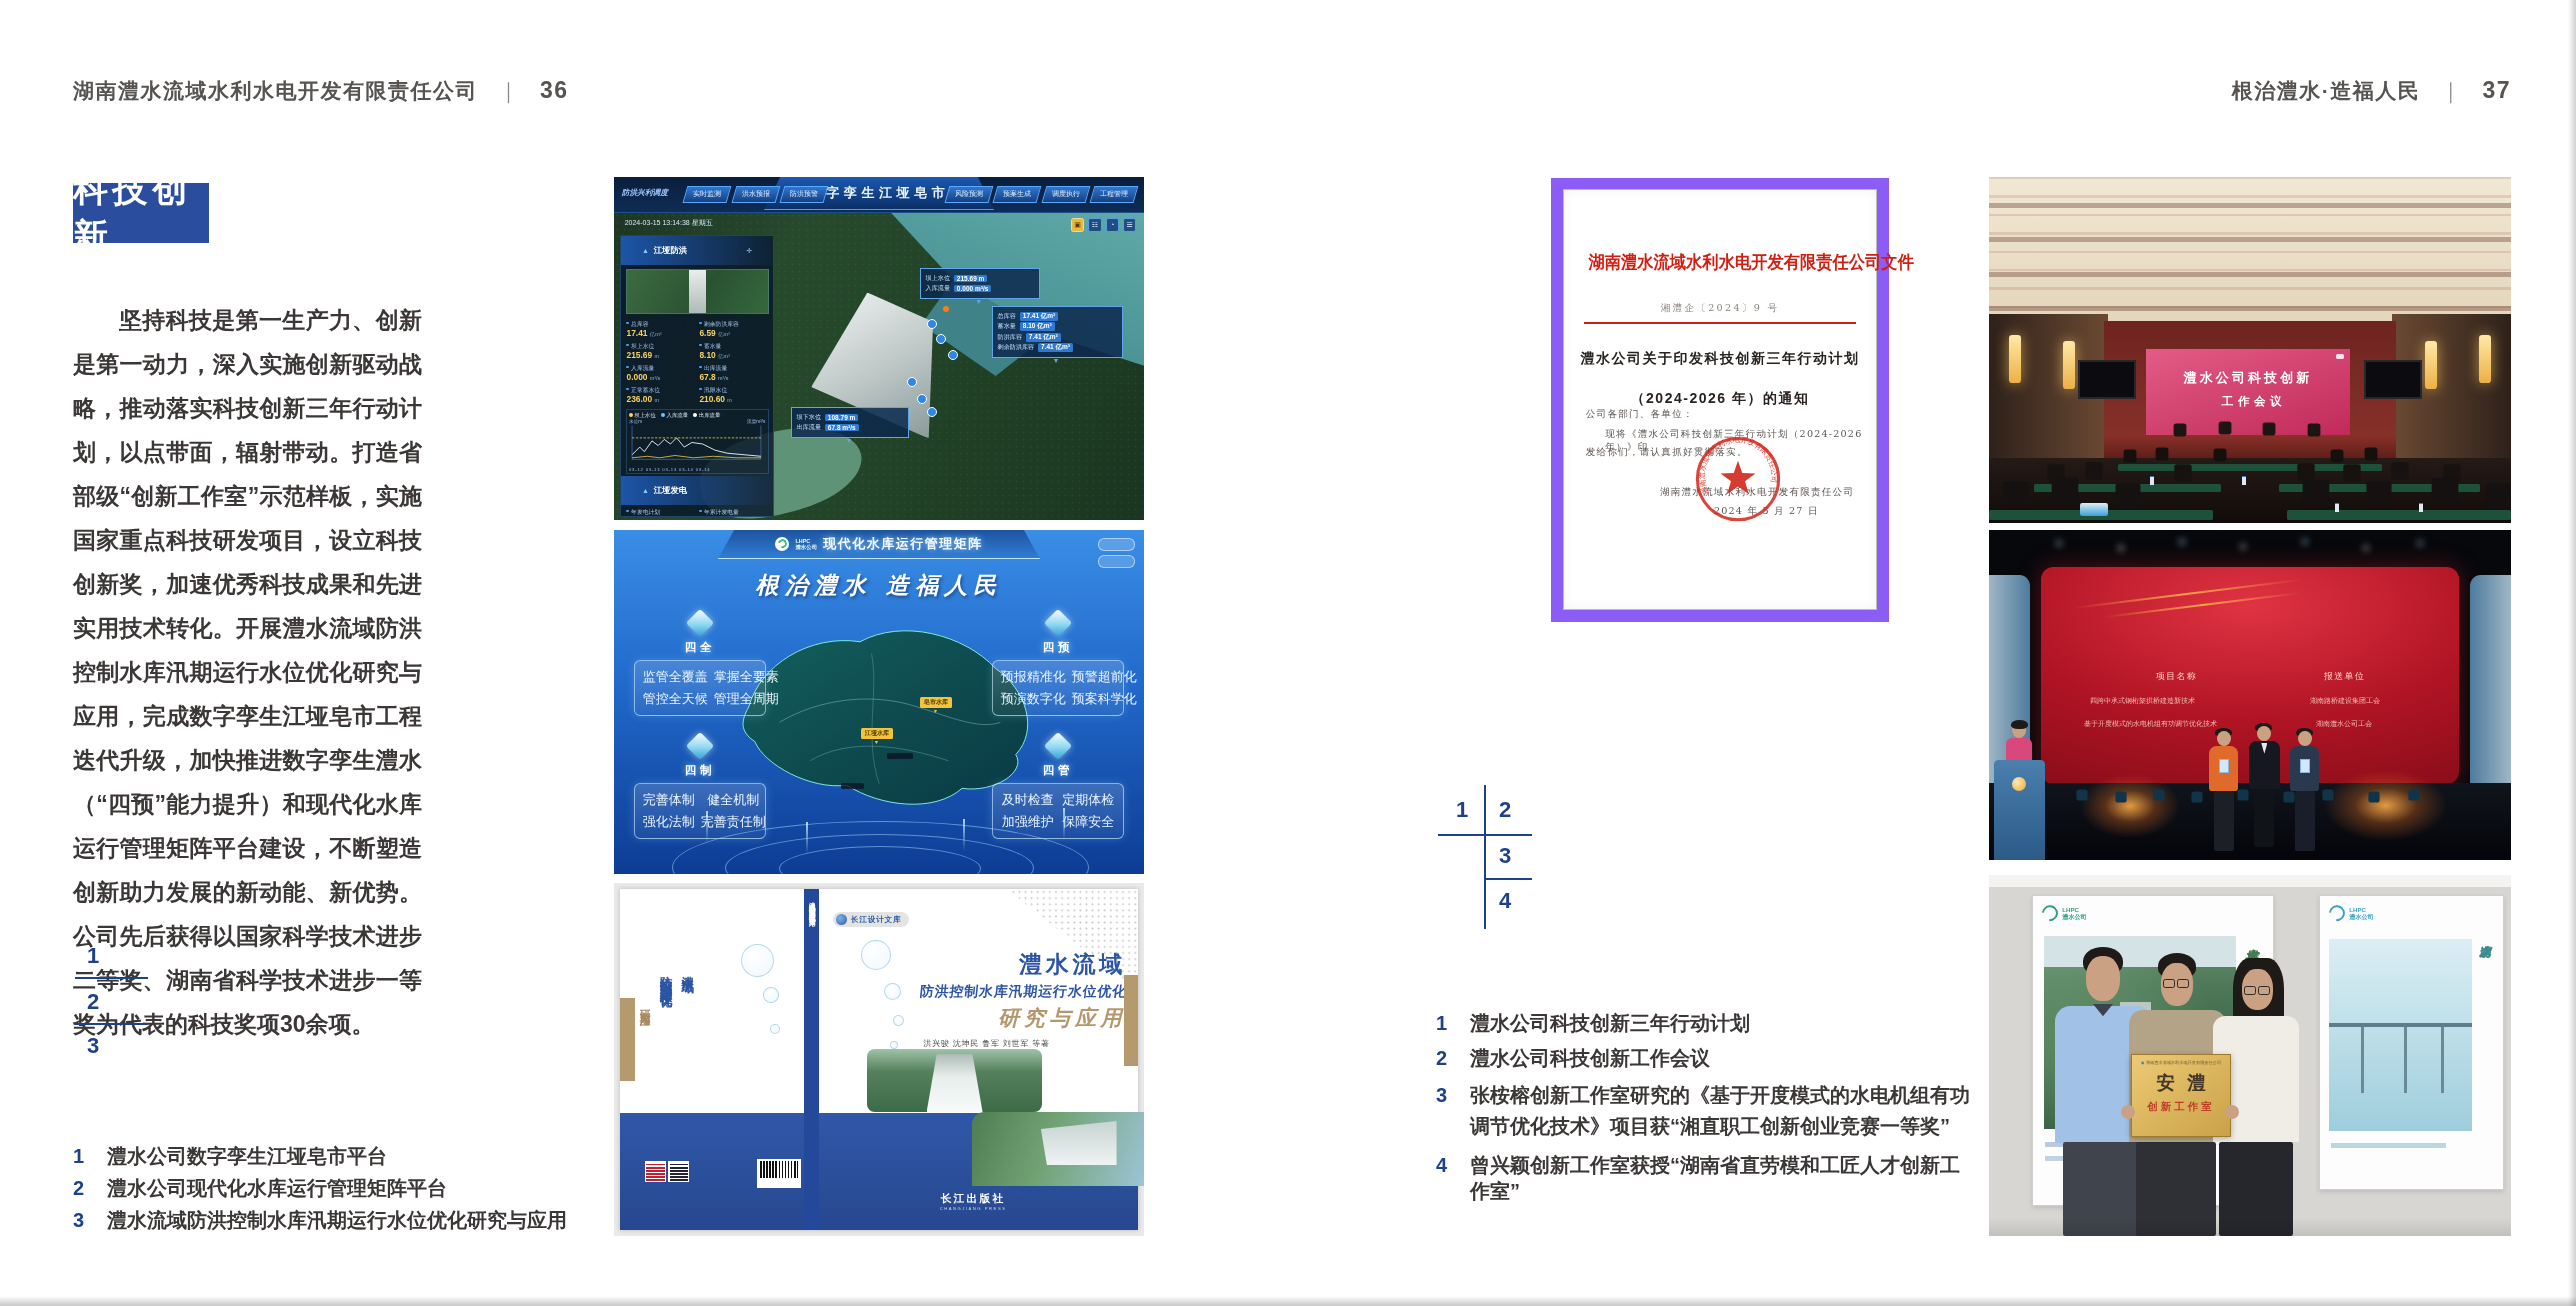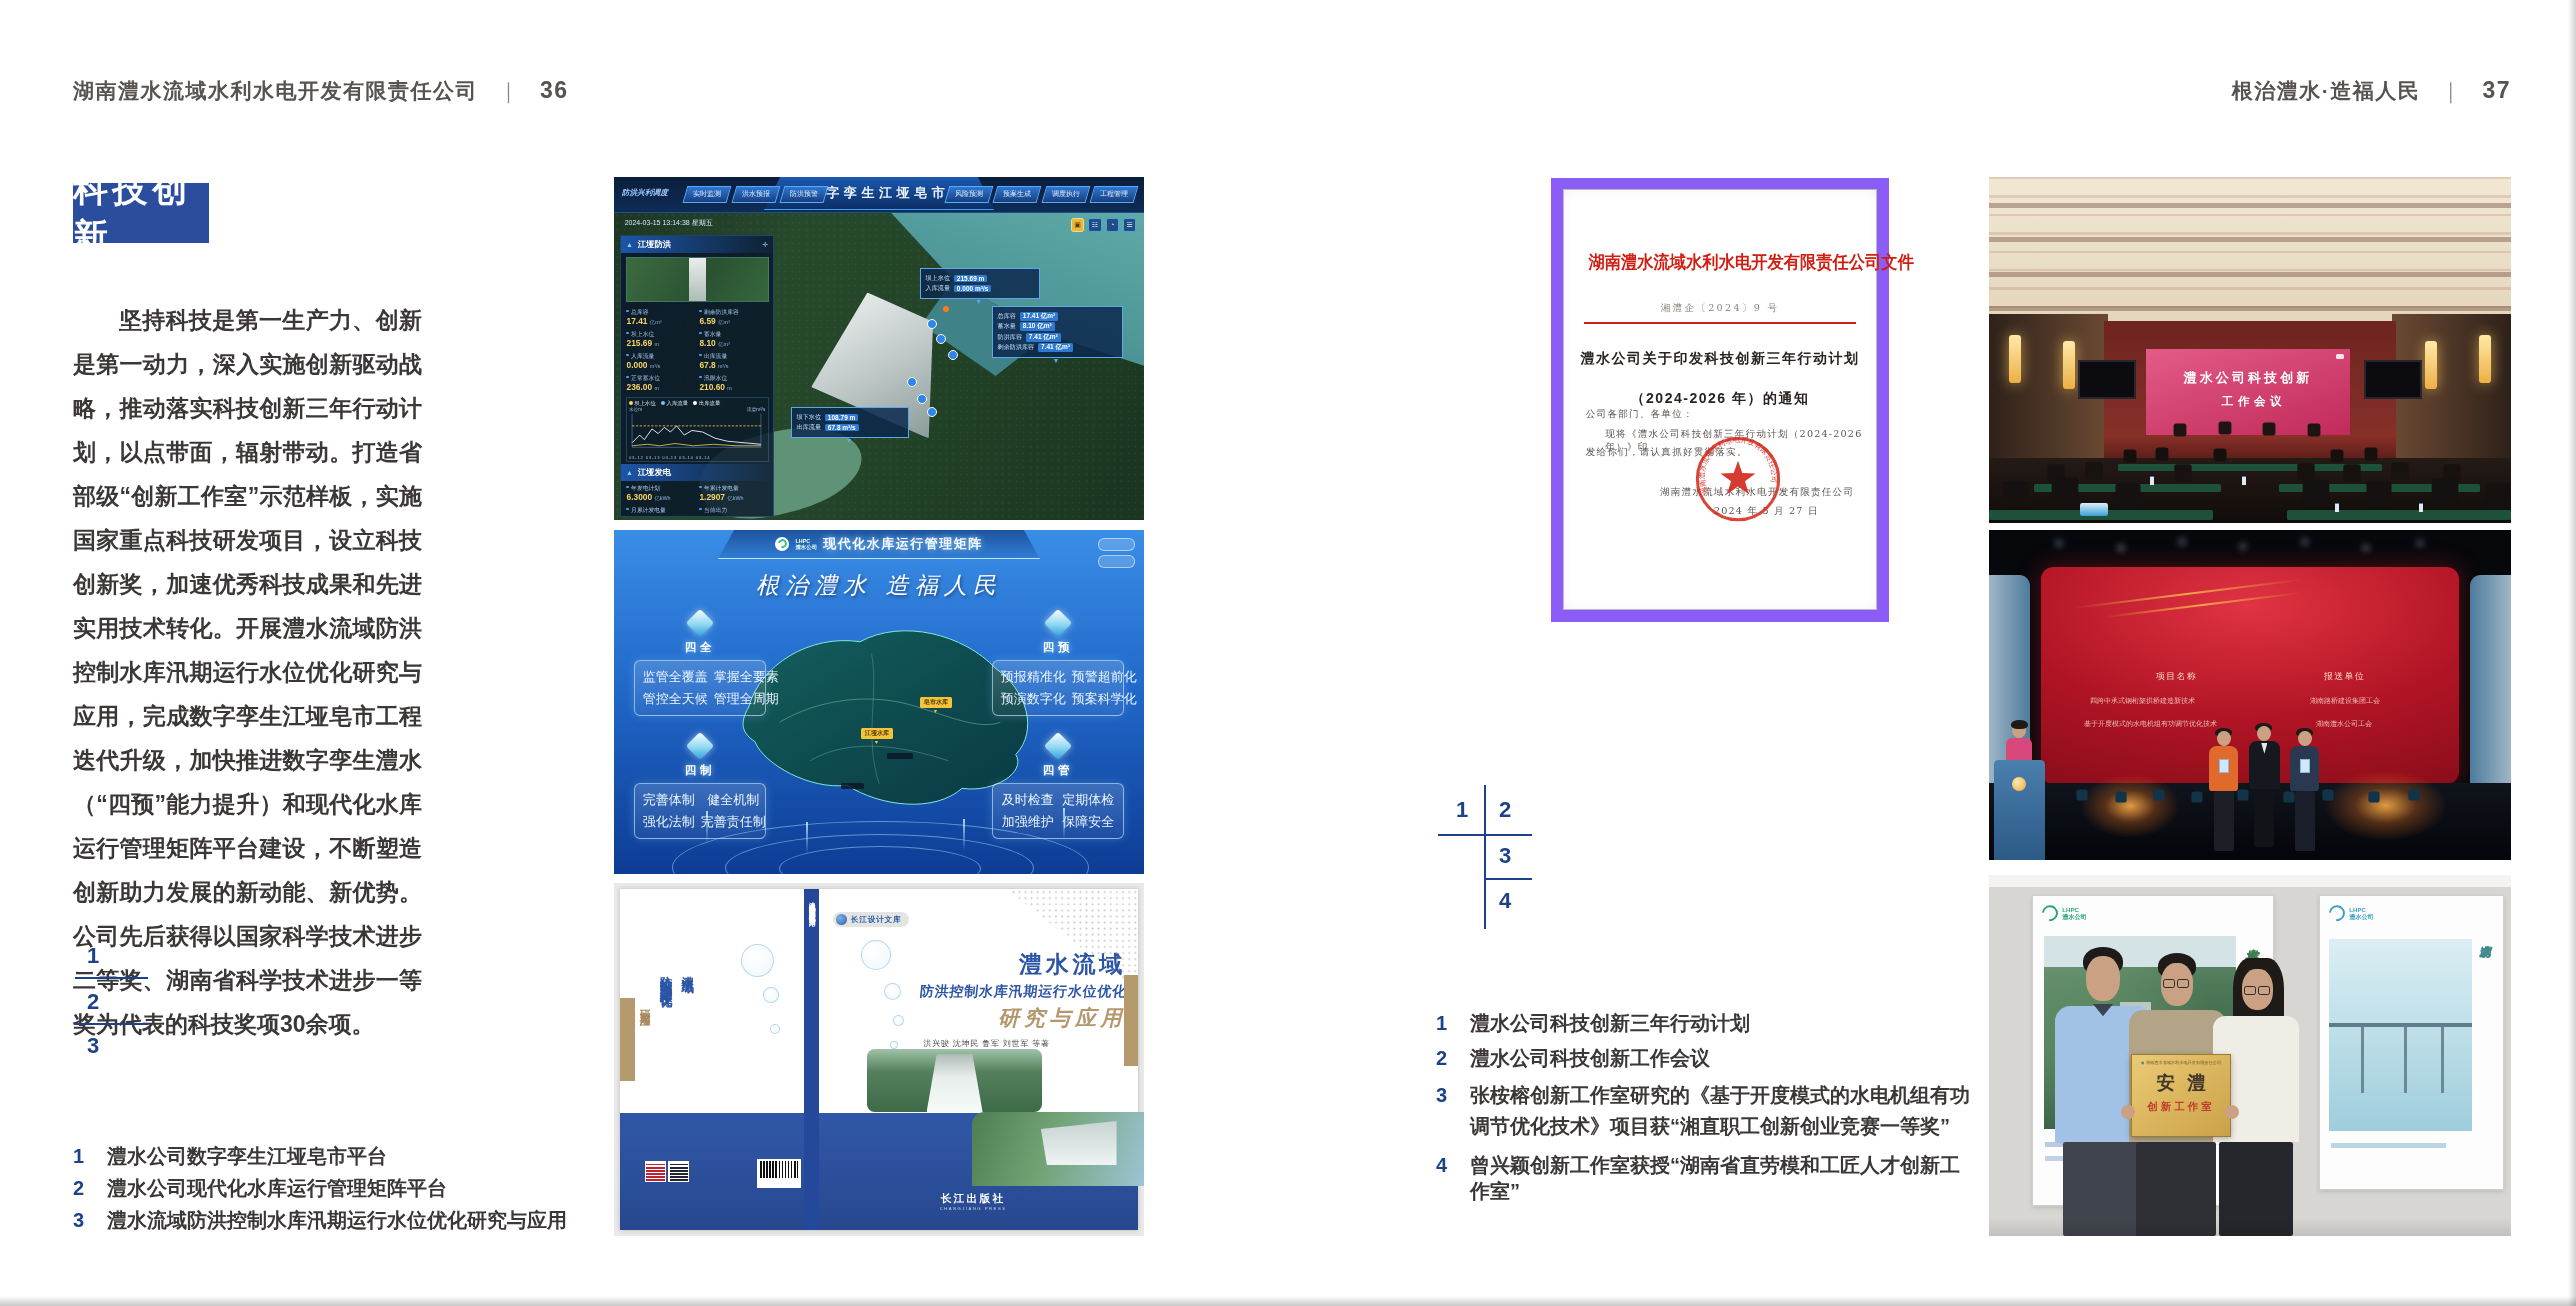--- a/index.html
+++ b/index.html
@@ -36,21 +36,21 @@
   .f1tab{padding:2.3px 7px;font-size:7px;color:#dff0ff;background:linear-gradient(180deg,#2e77d2,#173f7e);
     border:0.8px solid #58a8ff;transform:skewX(-16deg);white-space:nowrap;}
   .f1tab>span{display:inline-block;transform:skewX(16deg);}
   .f1 .dt{position:absolute;left:10.7px;top:41px;font-size:7px;color:#cfe6ff;}
   .f1icons{position:absolute;right:7.7px;top:41px;display:flex;gap:3.8px;}
   .f1ic{width:11.5px;height:11.5px;border-radius:2.3px;background:rgba(28,68,126,.9);border:0.8px solid #53a0e8;
     color:#dff0ff;font-size:7px;display:flex;align-items:center;justify-content:center;}
   .f1ic.y{background:#e9b83c;border-color:#f7da8c;color:#5a3c00;}
   .f1 .side{position:absolute;left:6.1px;top:58px;width:152px;bottom:3.1px;background:rgba(8,22,42,.82);
     border:0.8px solid rgba(70,140,220,.35);overflow:hidden;}
-  .f1ph{height:17px;display:flex;align-items:center;gap:4.6px;padding:0 5px;
+  .f1ph{height:29px;display:flex;align-items:center;gap:4.6px;padding:0 21px;
     background:linear-gradient(90deg,#1d55a8,rgba(18,48,94,.15));color:#fff;font-size:8.4px;font-weight:700;}
   .f1ph .lg{color:#7fd4ff;font-size:7px;}
   .f1ph .plus{margin-left:auto;color:#9fc9ff;font-size:7px;}
   .f1 .thumb{margin:3.8px 4.6px;height:43px;background:linear-gradient(120deg,#3c6b40,#2a5231 55%,#35683d),linear-gradient(90deg,transparent 44%,#ccd6d2 44%,#eef2f0 50%,#b9c6c1 56%,transparent 56%);
     background-blend-mode:normal;border:0.8px solid rgba(120,180,240,.25);position:relative;}
   .f1 .thumb:after{content:"";position:absolute;left:44%;top:0;width:12%;height:100%;background:linear-gradient(180deg,#e8eeec,#aebbb7);}
   .f1grid{display:grid;grid-template-columns:1fr 1fr;gap:1.5px 4.6px;padding:1.5px 5.4px;}
   .f1cell{line-height:8.4px;padding:0.8px 0;}
   .f1l{display:block;font-size:5.8px;color:#a8c8ee;}
   .f1l:before{content:"";display:inline-block;width:2.3px;height:2.3px;border-radius:50%;background:#3fa0ff;margin-right:2.3px;vertical-align:1.5px;}
@@ -70,21 +70,21 @@
     background:linear-gradient(180deg,#3a8ee6 0%,#2169ca 45%,#0d3c94 100%);}
   .f2 .plate{position:absolute;left:104px;top:0;width:322px;height:28px;
     background:linear-gradient(180deg,rgba(8,44,110,.6),rgba(8,44,110,.12));clip-path:polygon(5% 0,95% 0,100% 100%,0 100%);
     border-bottom:1.5px solid #bfe4ff;display:flex;align-items:center;justify-content:center;gap:6.1px;}
   .f2 .logo{width:14px;height:14px;border-radius:50%;background:#fff;position:relative;flex:0 0 14px;}
   .f2 .logo:after{content:"";position:absolute;inset:2.3px;border:2.3px solid #35c08a;border-left-color:transparent;border-radius:50%;transform:rotate(-30deg);}
   .f2 .lgtxt{font-size:5.4px;font-weight:700;color:#eaffef;line-height:6.1px;white-space:nowrap;}
   .f2 .title{font-size:13px;font-weight:700;color:#f4faff;letter-spacing:1.5px;text-shadow:0 0 6.1px #9fd4ff;white-space:nowrap;}
   .f2 .chip{position:absolute;width:35px;height:11.5px;border-radius:6.1px;background:rgba(255,255,255,.18);border:0.8px solid rgba(255,255,255,.5);}
   .f2 .slogan{position:absolute;left:0;right:0;top:40px;text-align:center;font-family:"DejaVu Serif","Liberation Serif",serif;
-    font-style:italic;font-weight:400;font-size:23px;letter-spacing:6.1px;color:#fff;text-shadow:1.5px 1.5px 3.1px rgba(20,40,90,.6);}
+    font-style:italic;font-weight:700;font-size:23px;letter-spacing:6.1px;color:#fff;text-shadow:1.5px 1.5px 3.1px rgba(20,40,90,.6);}
   .mgroup{position:absolute;width:132px;text-align:center;}
   .mgico{width:20px;height:20px;margin:0 auto;transform:rotate(45deg);border-radius:3.1px;
     background:linear-gradient(135deg,#ffffff,#8fd8f2 55%,#2f9bd8);box-shadow:0 0 7.7px rgba(255,255,255,.5);}
   .mgtitle{margin-top:7px;font-size:11.5px;font-weight:700;color:#fff;letter-spacing:3.8px;text-shadow:0 0 6.1px #8fd0ff;}
   .mgbox{margin-top:5.4px;display:grid;grid-template-columns:1fr 1fr;gap:3.8px 6.1px;padding:7px 7.7px;border-radius:6.1px;
     background:linear-gradient(180deg,rgba(255,255,255,.17),rgba(255,255,255,.05));border:0.8px solid rgba(205,238,255,.6);
     box-shadow:0 0 9.2px rgba(140,210,255,.25);}
   .mgi{font-size:13px;color:#eaf6ff;white-space:nowrap;}
   .maplabel{position:absolute;background:#f5c23c;color:#4c3c00;font-size:6.1px;font-weight:700;padding:0.8px 3.8px;border-radius:1.5px;white-space:nowrap;}
   .maplabel:after{content:"▼";position:absolute;left:40%;bottom:-6.1px;color:#f5c23c;font-size:5.4px;}

